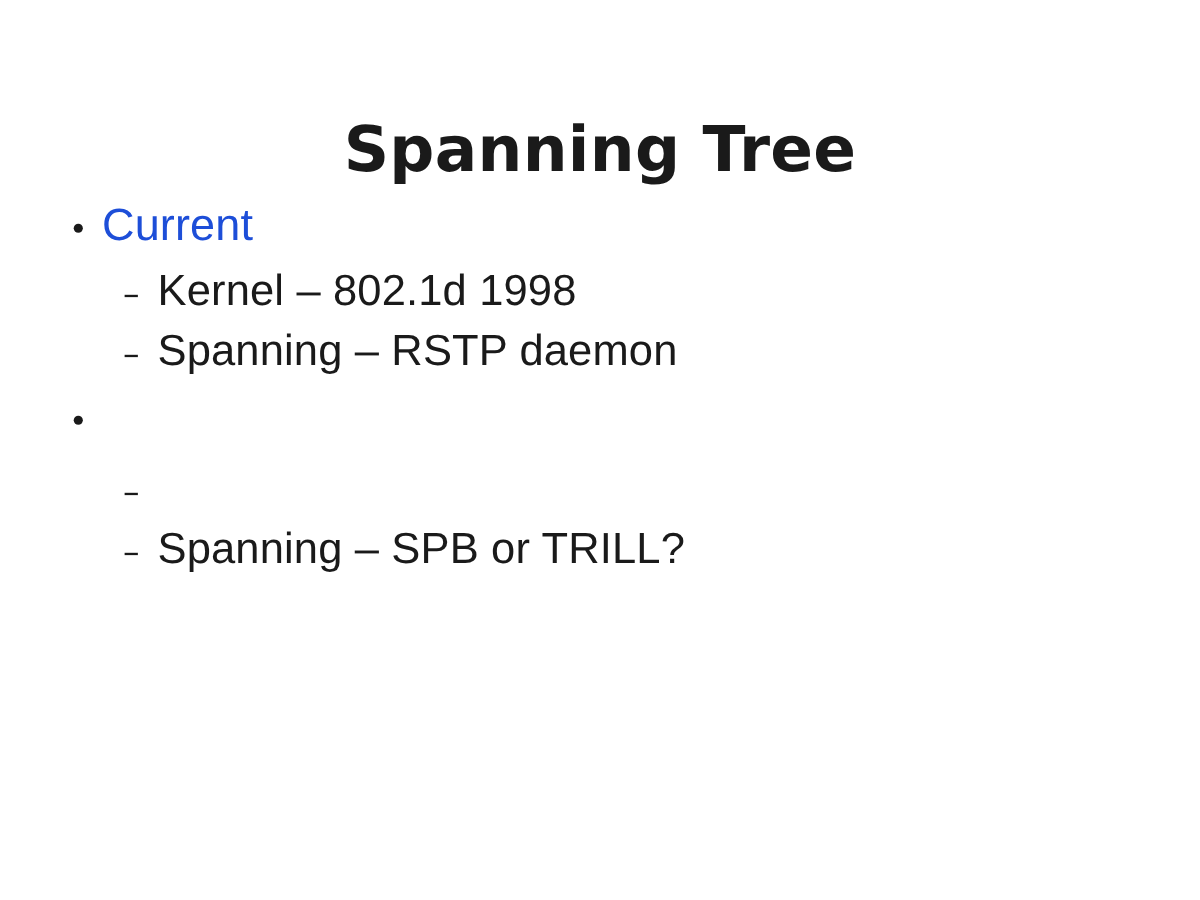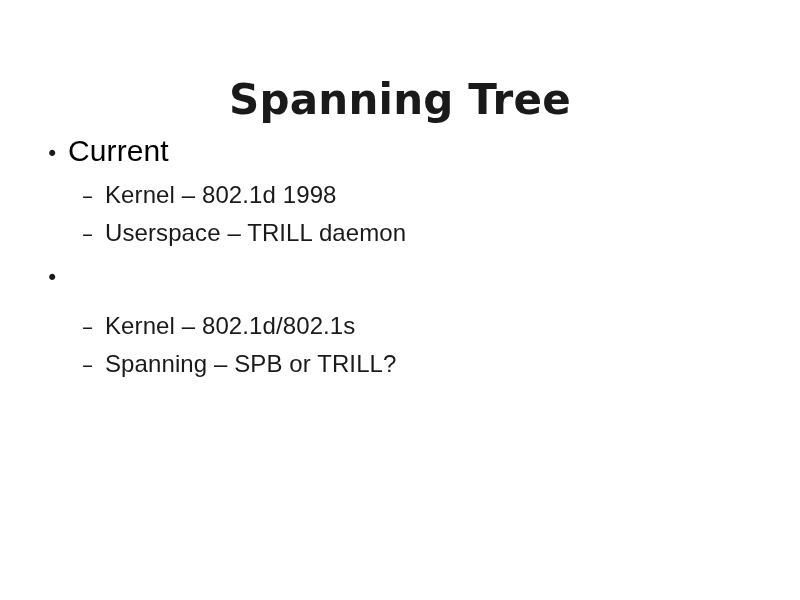--- a/index.html
+++ b/index.html
@@ -69,21 +69,21 @@
     text-align: left;
     padding-left: 6px;
     box-sizing: border-box;
   }
   .lvl1 .txt {
     flex: 0 1 auto;
     font-family: "Liberation Sans", sans-serif;
     font-size: 30px;
     font-weight: normal;
     line-height: 40px;
-    color: #000000;
+    color: #1d4ed8;
     letter-spacing: 0.1px;
     white-space: nowrap;
   }
 
   
   .lvl2 {
     display: flex;
     align-items: baseline;
     margin: 0 0 1px 0;
     padding: 0;
@@ -94,21 +94,21 @@
     color: #1a1a1a;
     font-size: 22px;
     line-height: 36px;
     text-align: right;
     padding-right: 12px;
     box-sizing: border-box;
   }
   .lvl2 .txt {
     flex: 0 1 auto;
     font-family: "Liberation Sans", sans-serif;
-    font-size: 24px;
+    font-size: 29px;
     font-weight: normal;
     line-height: 36px;
     color: #1a1a1a;
     letter-spacing: 0.1px;
     white-space: nowrap;
   }
 
   .sub-list {
     margin: 0;
     padding: 0;
@@ -140,41 +140,40 @@
 
       <div class="sub-list">
 
         <div class="lvl2">
           <span class="marker">–</span>
           <span class="txt">Kernel – 802.1d 1998</span>
         </div>
 
         <div class="lvl2">
           <span class="marker">–</span>
-          <span class="txt">Userspace – TRILL daemon</span>
+          <span class="txt">Spanning – RSTP daemon</span>
         </div>
 
       </div>
     </div>
 
     <div class="group-gap-small"></div>
 
     <div class="outline-group">
 
       <div class="lvl1">
         <span class="marker">•</span>
       </div>
 
       <div class="group-gap"></div>
 
       <div class="sub-list">
 
         <div class="lvl2">
           <span class="marker">–</span>
-          <span class="txt">Kernel – 802.1d/802.1s</span>
         </div>
 
         <div class="lvl2">
           <span class="marker">–</span>
           <span class="txt">Spanning – SPB or TRILL?</span>
         </div>
 
       </div>
     </div>
 

